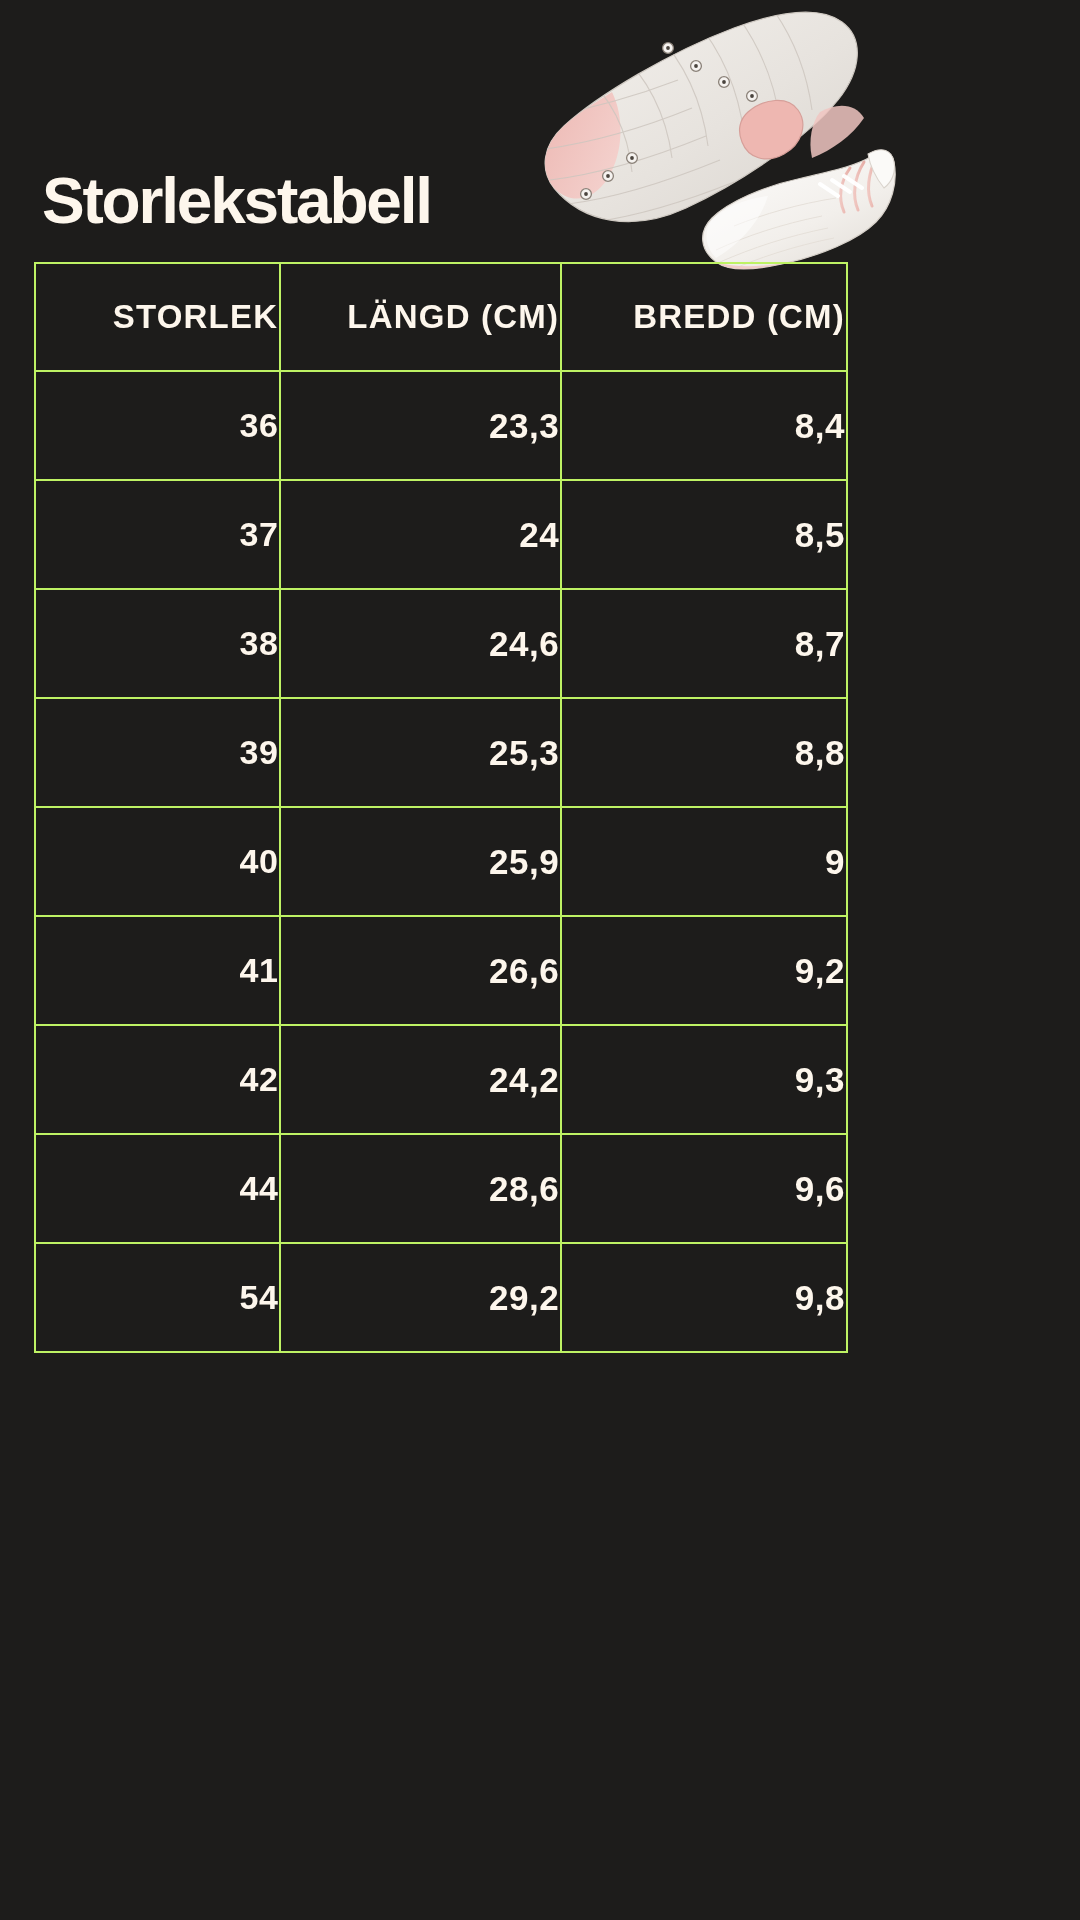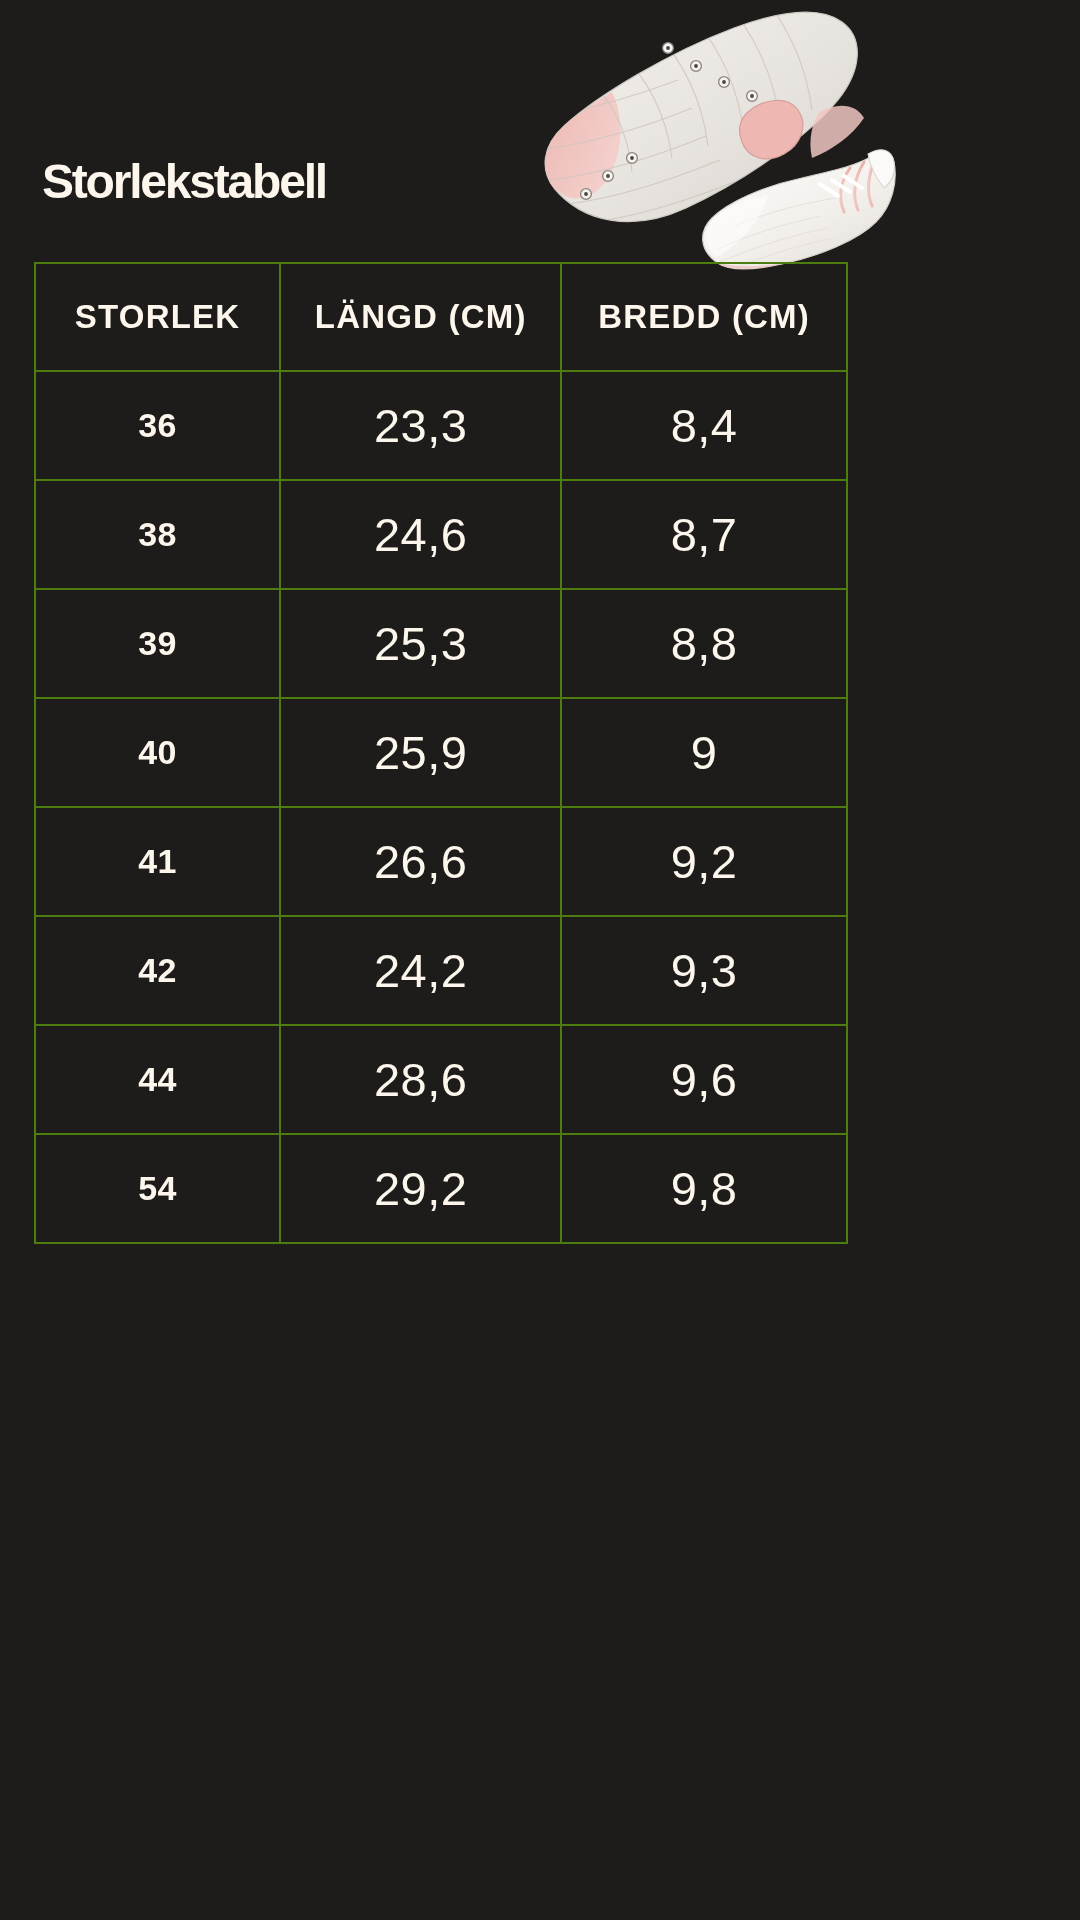--- a/index.html
+++ b/index.html
@@ -30,21 +30,21 @@
     width: 380px;
     height: 275px;
     pointer-events: none;
   }
 
   
   .title {
     position: absolute;
     left: 42px;
     top: 126px;
-    font-size: 48px;
+    font-size: 64px;
     line-height: 1;
     font-weight: 700;
     letter-spacing: -2.2px;
     color: #fdf6ec;
     white-space: nowrap;
   }
 
   
   .table-wrap {
     position: absolute;
@@ -56,44 +56,44 @@
     width: 100%;
     border-collapse: collapse;
     table-layout: fixed;
   }
   table.size-table col.c-size  { width: 30.2%; }
   table.size-table col.c-len   { width: 34.6%; }
   table.size-table col.c-wid   { width: 35.2%; }
 
   table.size-table th,
   table.size-table td {
-    border: 2px solid #4d7c0f;
-    text-align: center;
+    border: 2px solid #bef264;
+    text-align: right;
     vertical-align: middle;
     color: #fdf6ec;
   }
 
   table.size-table th {
     height: 104px;
     font-size: 33px;
     font-weight: 700;
     letter-spacing: 1.2px;
   }
 
   table.size-table td {
     height: 105px;
   }
   td.cell-size {
     font-size: 34px;
     font-weight: 700;
     letter-spacing: 0.4px;
   }
   td.cell-num {
-    font-size: 47px;
-    font-weight: 400;
+    font-size: 35px;
+    font-weight: 700;
     letter-spacing: 0.5px;
   }
 </style>
 </head>
 <body>
 
 <div id="page">
 
   <div class="hero-art">
     <svg viewBox="0 0 380 275" width="380" height="275" xmlns="http://www.w3.org/2000/svg" aria-hidden="true">
@@ -217,20 +217,25 @@
           <th>BREDD (CM)</th>
         </tr>
       </thead>
       <tbody>
         <tr>
           <td class="cell-size">36</td>
           <td class="cell-num">23,3</td>
           <td class="cell-num">8,4</td>
         </tr>
         <tr>
+          <td class="cell-size">37</td>
+          <td class="cell-num">24</td>
+          <td class="cell-num">8,5</td>
+        </tr>
+        <tr>
           <td class="cell-size">38</td>
           <td class="cell-num">24,6</td>
           <td class="cell-num">8,7</td>
         </tr>
         <tr>
           <td class="cell-size">39</td>
           <td class="cell-num">25,3</td>
           <td class="cell-num">8,8</td>
         </tr>
         <tr>

